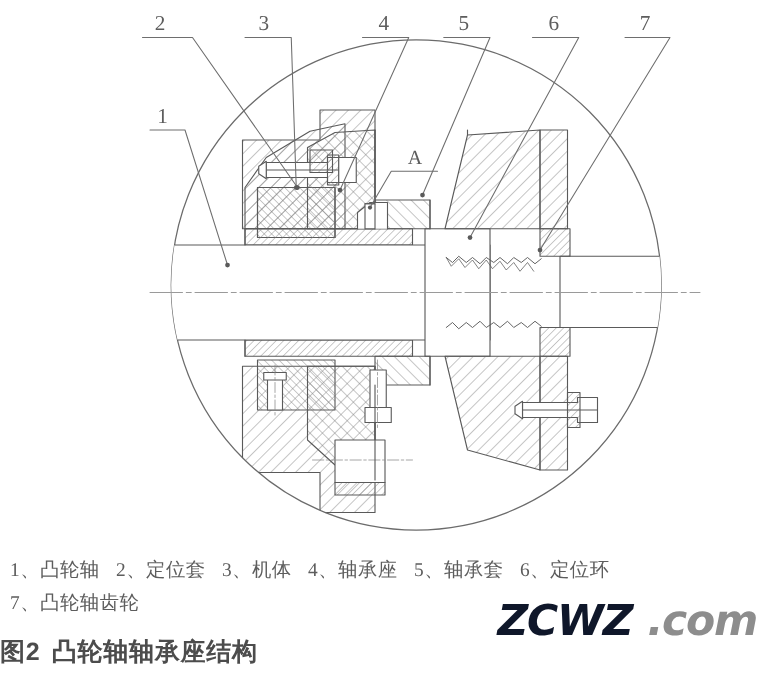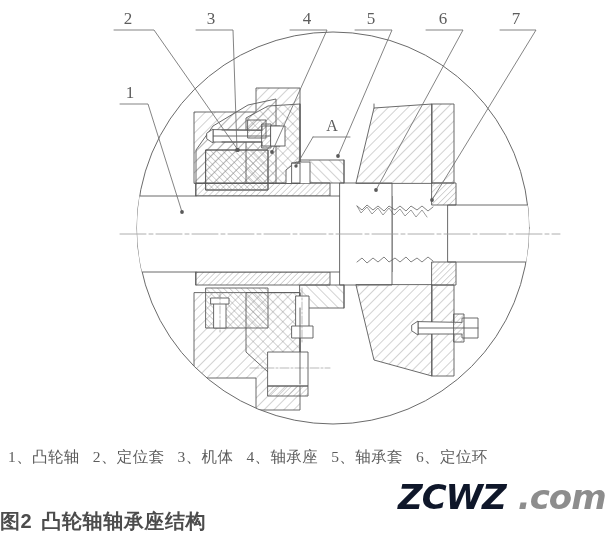--- a/index.html
+++ b/index.html
@@ -274,20 +274,23 @@
         <text x="516" y="24">7</text>
         <text x="332" y="131" font-size="16">A</text>
       </g>
     </svg>
   </div>
 
   <div id="legend-block">
     <div class="legend-line">
       <span class="legend-item"><span class="legend-num">1、</span><span>凸轮轴</span></span><span class="legend-item"><span class="legend-num">2、</span><span>定位套</span></span><span class="legend-item"><span class="legend-num">3、</span><span>机体</span></span><span class="legend-item"><span class="legend-num">4、</span><span>轴承座</span></span><span class="legend-item"><span class="legend-num">5、</span><span>轴承套</span></span><span class="legend-item"><span class="legend-num">6、</span><span>定位环</span></span>
     </div>
+    <div class="legend-line">
+      <span class="legend-item"><span class="legend-num">7、</span><span>凸轮轴齿轮</span></span>
+    </div>
   </div>
 
   <div id="figure-caption">
     <span class="cap-no">图2</span><span>凸轮轴轴承座结构</span>
   </div>
 
   <div id="watermark">
     <span class="wm-brand">ZCWZ</span><span class="wm-tld">.com</span>
   </div>
 

